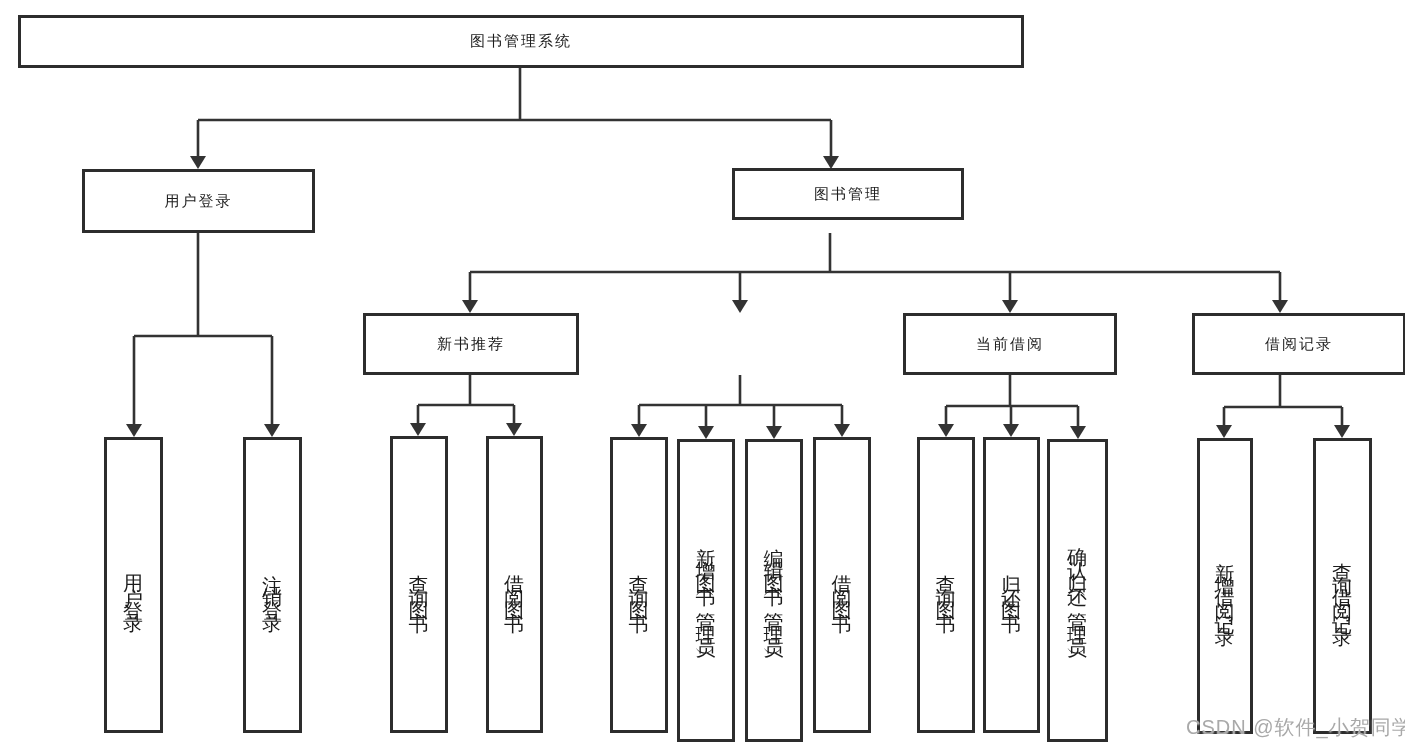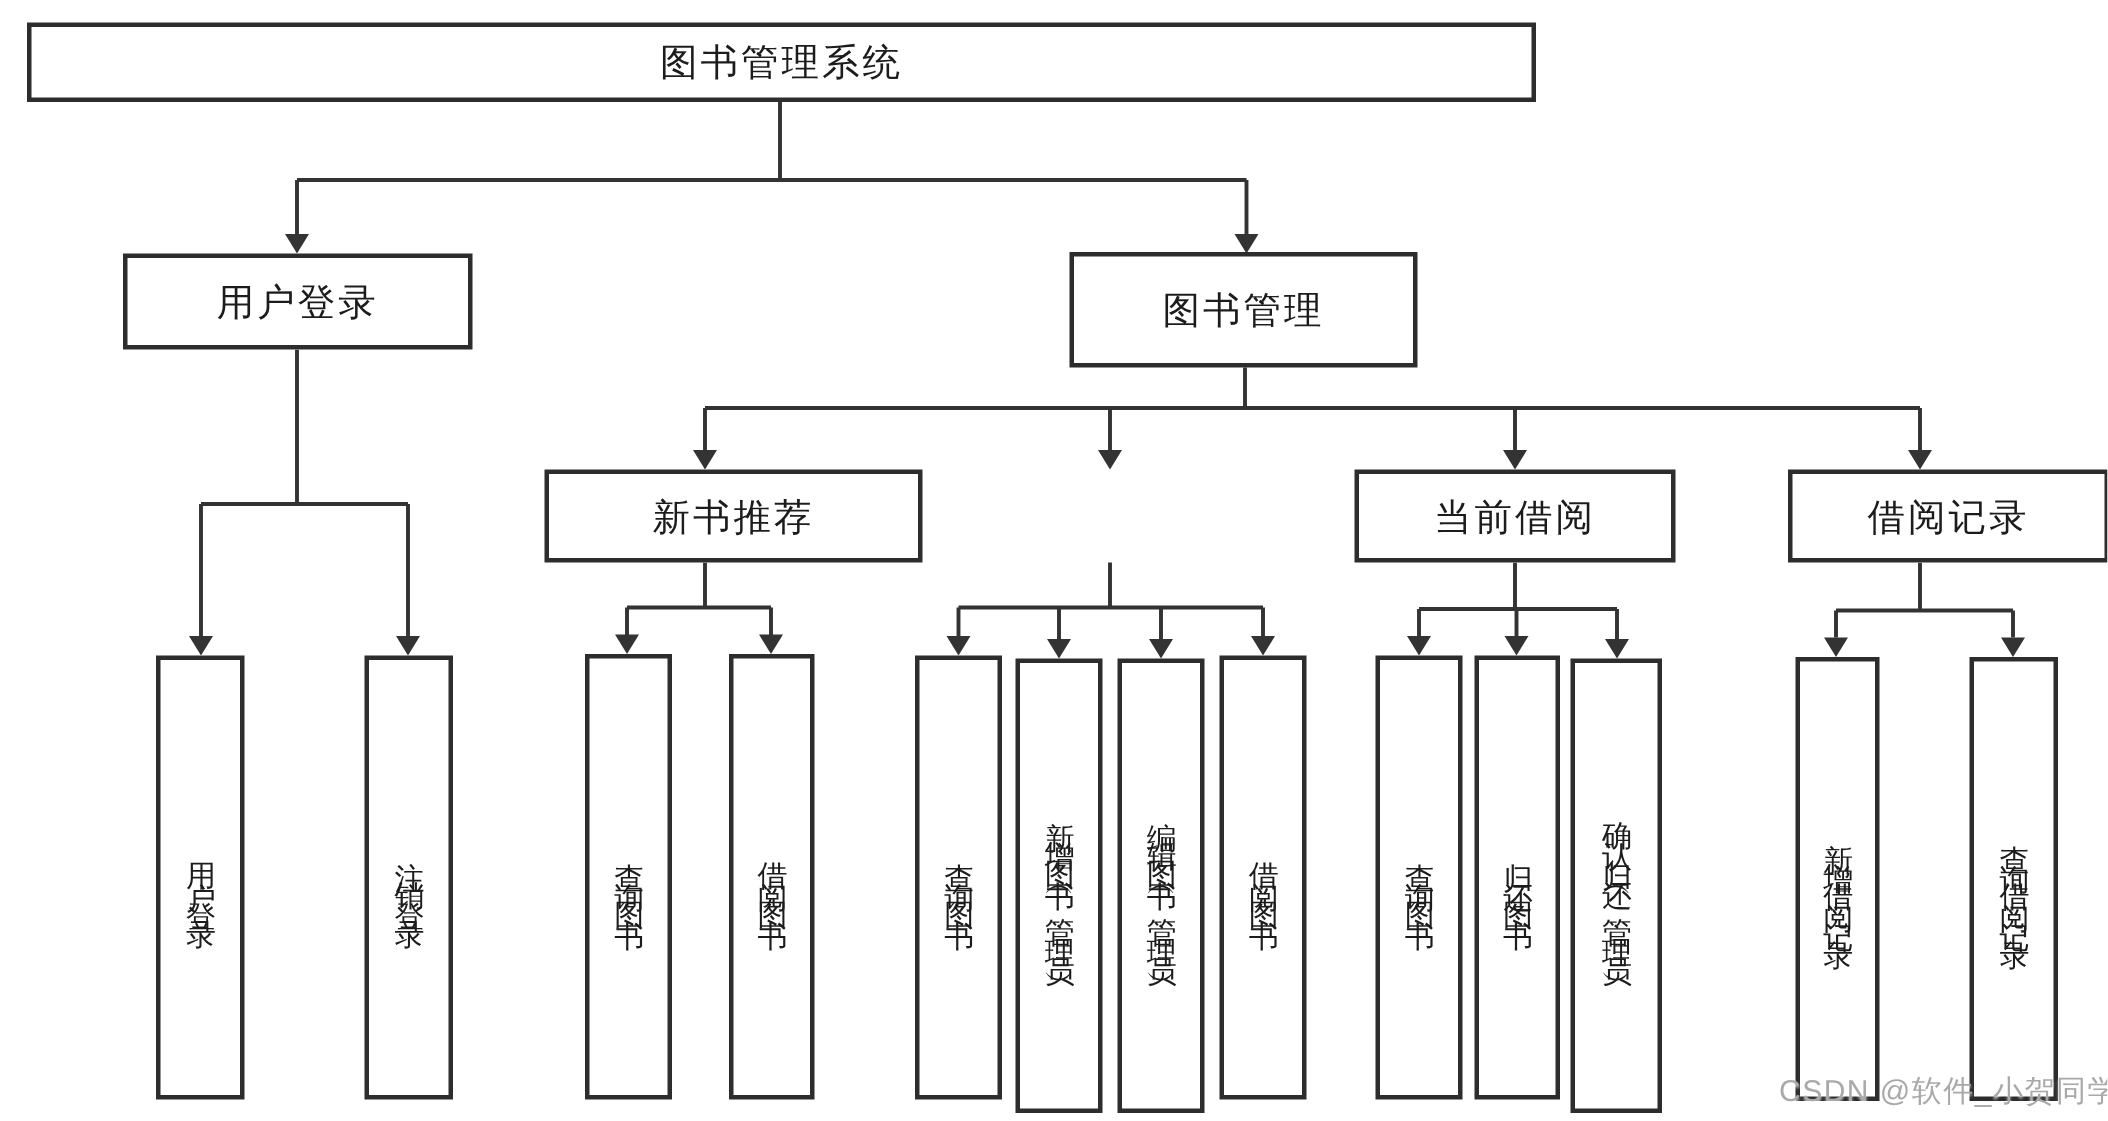--- a/index.html
+++ b/index.html
@@ -21,34 +21,34 @@
   .cline{fill:none;stroke:var(--line);stroke-width:2.6;}
   .carrow{fill:var(--line);stroke:none;}
   .box{
     position:absolute;
     box-sizing:border-box;
     border:3px solid var(--border);
     background:var(--bg);
     display:flex;align-items:center;justify-content:center;
     color:var(--text);
   }
-  .hbox{font-size:25px;letter-spacing:2px;}
+  .hbox{font-size:15px;letter-spacing:2px;}
   .leaf .vtext{
     writing-mode:vertical-rl;
     text-orientation:mixed;
     font-size:20px;
     letter-spacing:13px;
     line-height:1.1;
     color:var(--text);
   }
   
   .b-root        {left:18px;  top:15px;  width:1006px; height:53px;}
   .b-userlogin   {left:82px;  top:169px; width:233px;  height:64px;}
-  .b-bookmgmt    {left:713px; top:168px; width:232px;  height:77px;}
-  .b-newbook     {left:363px; top:313px; width:252px;  height:62px;}
+  .b-bookmgmt    {left:732px; top:168px; width:232px;  height:52px;}
+  .b-newbook     {left:363px; top:313px; width:216px;  height:62px;}
   .b-bookborrow  {left:632px; top:313px; width:216px;  height:62px;}
   .b-currborrow  {left:903px; top:313px; width:214px;  height:62px;font-family:Liberation Serif, serif;}
   .b-borrowrec   {left:1192px;top:313px; width:214px;  height:62px;}
   
   .l-user-login  {left:104px; top:437px; width:59px; height:296px;}
   .l-logout      {left:243px; top:437px; width:59px; height:296px;}
   .l-nb-query    {left:390px; top:436px; width:58px; height:297px;}
   .l-nb-borrow   {left:486px; top:436px; width:57px; height:297px;}
   .l-bb-query    {left:610px; top:437px; width:58px; height:296px;}
   .l-bb-add      {left:677px; top:439px; width:58px; height:303px;}

